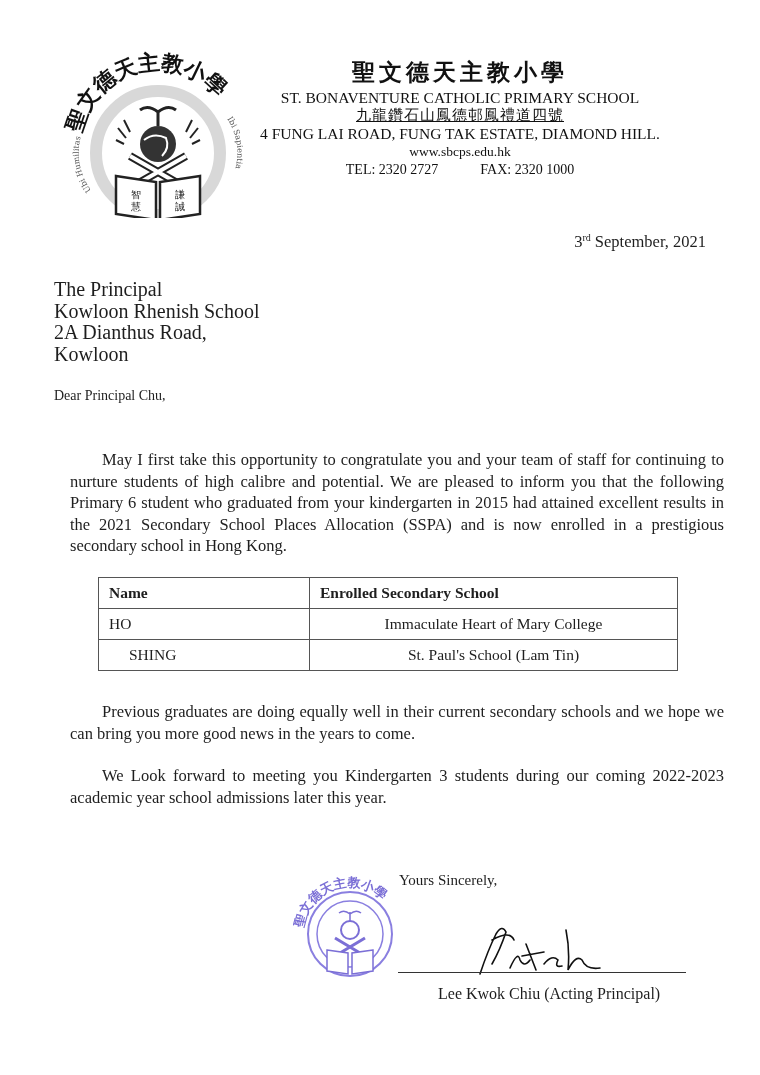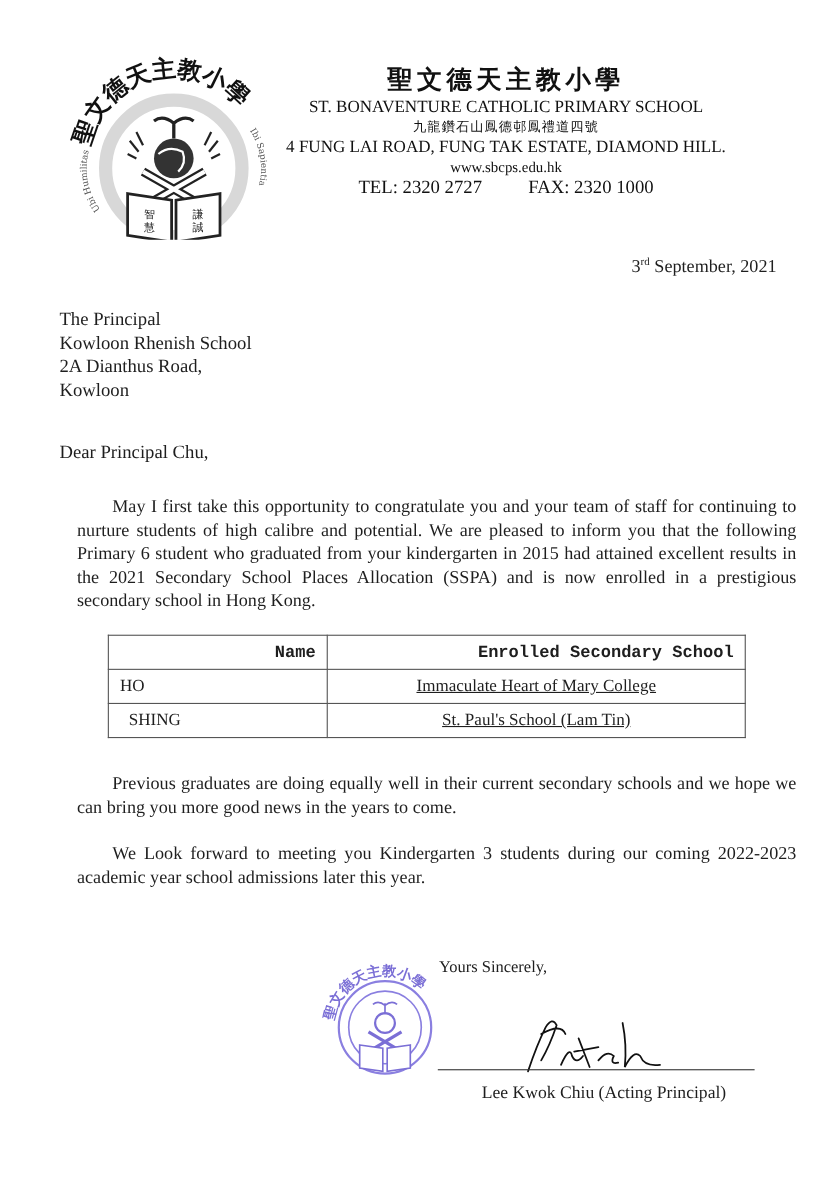--- a/index.html
+++ b/index.html
@@ -4,39 +4,39 @@
 <style>
   html, body { margin: 0; padding: 0; background: #ffffff; }
   body { width: 760px; height: 1075px; position: relative; overflow: hidden;
          font-family: "Liberation Serif", "DejaVu Serif", serif; color: #1e1e1e; }
   .abs { position: absolute; }
   
   .logo { left: 58px; top: 48px; width: 200px; height: 170px; }
   .head { left: 230px; top: 58px; width: 460px; text-align: center; color: #111; }
   .head .cn-name { font-size: 23px; font-weight: bold; letter-spacing: 4px; line-height: 30px; }
   .head .en-name { font-size: 15.5px; line-height: 19px; }
-  .head .cn-addr { font-size: 12px; line-height: 17px; letter-spacing: 1px; }
+  .head .cn-addr { font-size: 15px; line-height: 17px; letter-spacing: 1px; text-decoration: underline; }
   .head .en-addr { font-size: 15.5px; line-height: 19px; }
   .head .web { font-size: 13.5px; line-height: 17px; }
-  .head .telfax { font-size: 17px; line-height: 19px; }
+  .head .telfax { font-size: 14px; line-height: 19px; }
   .head .telfax span + span { margin-left: 42px; }
   
   .date { right: 54px; top: 232px; font-size: 16.5px; }
   .date sup { font-size: 10px; vertical-align: 6px; line-height: 0; }
-  .addr { left: 54px; top: 279px; font-size: 17px; line-height: 21.6px; }
-  .salut { left: 54px; top: 401px; font-size: 17px; }
+  .addr { left: 54px; top: 279px; font-size: 20px; line-height: 21.6px; }
+  .salut { left: 54px; top: 388px; font-size: 14px; }
   .para { left: 54px; width: 654px; font-size: 16.5px; line-height: 21.6px; text-align: justify; text-indent: 32px; margin-left: 16px; }
   .p1 { top: 449px; }
   .p2 { top: 701px; }
   .p3 { top: 765px; }
   
   table.results { position: absolute; left: 98px; top: 577px; width: 580px; border-collapse: collapse; font-size: 15.5px; }
   table.results th, table.results td { border: 1px solid #555; height: 30px; padding: 0 10px; }
-  table.results th { font-weight: bold; text-align: right; font-family: Liberation Mono, monospace; }
-  table.results td.c2 { text-align: center; text-decoration: underline; }
+  table.results th { font-weight: bold; text-align: left; }
+  table.results td.c2 { text-align: center; }
   table.results td.c1 { text-align: left; width: 170px; }
   
   .closing { left: 399px; top: 872px; font-size: 15px; }
   .stamp { left: 293px; top: 872px; width: 114px; height: 110px; }
   .sig { left: 470px; top: 920px; width: 140px; height: 58px; }
   .sigline { left: 398px; top: 972px; width: 288px; height: 0; border-top: 1px solid #333; }
   .signame { left: 398px; top: 985px; font-size: 16px; margin-left: 40px; }
 </style>
 </head>
 <body>
@@ -115,21 +115,21 @@
       <th>Name</th>
       <th>Enrolled Secondary School</th>
     </tr>
   </thead>
   <tbody>
     <tr>
       <td class="c1">HO</td>
       <td class="c2">Immaculate Heart of Mary College</td>
     </tr>
     <tr>
-      <td class="c1" style="padding-left:18px">SHING</td>
+      <td class="c1" style="padding-left:30px">SHING</td>
       <td class="c2">St. Paul's School (Lam Tin)</td>
     </tr>
   </tbody>
 </table>
 
 <div class="abs para p2">Previous graduates are doing equally well in their current secondary schools and we hope we can bring you more good news in the years to come.</div>
 <div class="abs para p3">We Look forward to meeting you Kindergarten 3 students during our coming 2022-2023 academic year school admissions later this year.</div>
 
 <div class="abs closing">Yours Sincerely,</div>
 

